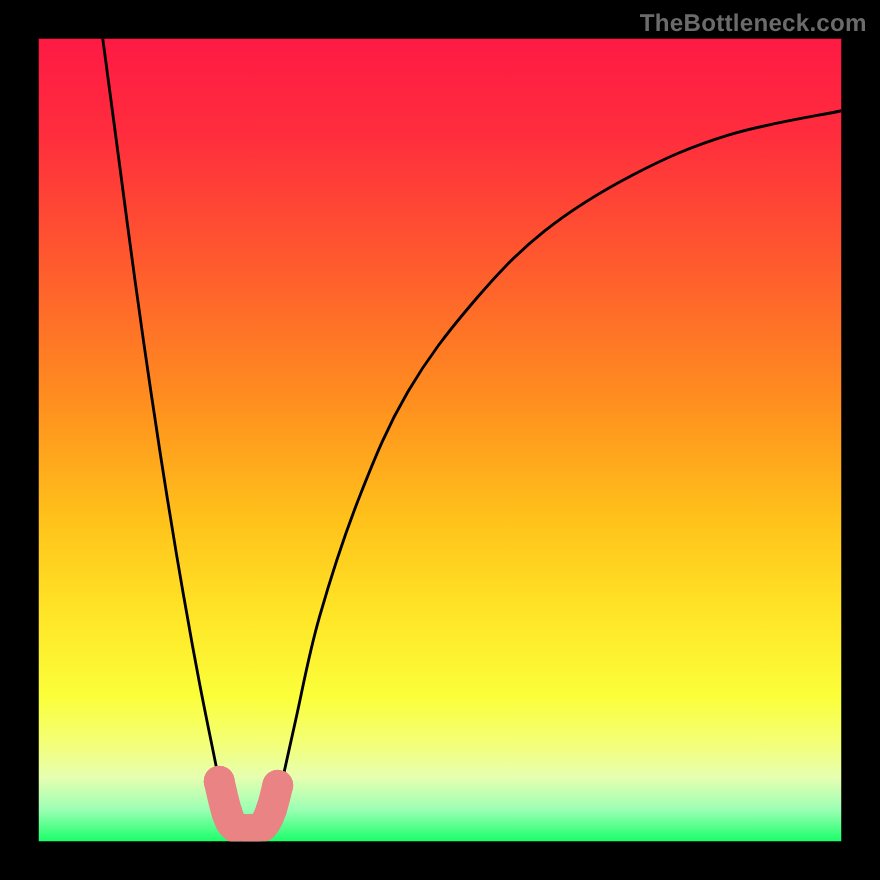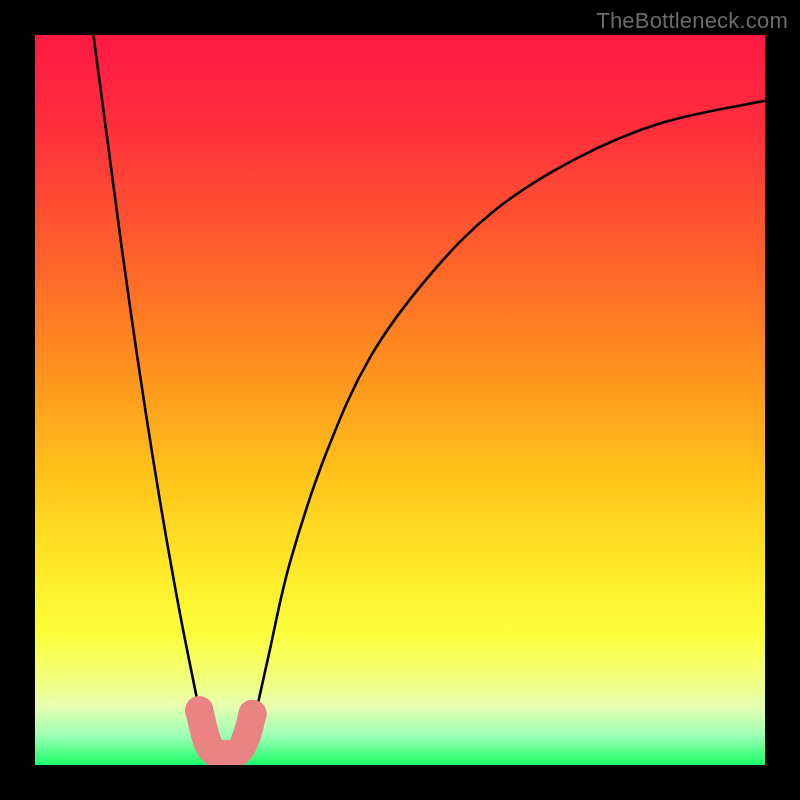--- a/index.html
+++ b/index.html
@@ -36,21 +36,21 @@
     width: 730px;
     height: 730px;
     pointer-events: none;
   }
   .watermark {
     position: absolute;
     right: 12px;
     top: 8px;
     font-family: Arial, Helvetica, sans-serif;
     font-size: 22px;
-    font-weight: 400;
+    font-weight: 700;
     color: #6b6b6b;
     letter-spacing: 0.2px;
     user-select: none;
   }
 </style>
 </head>
 <body>
 
 <div class="frame">
 

